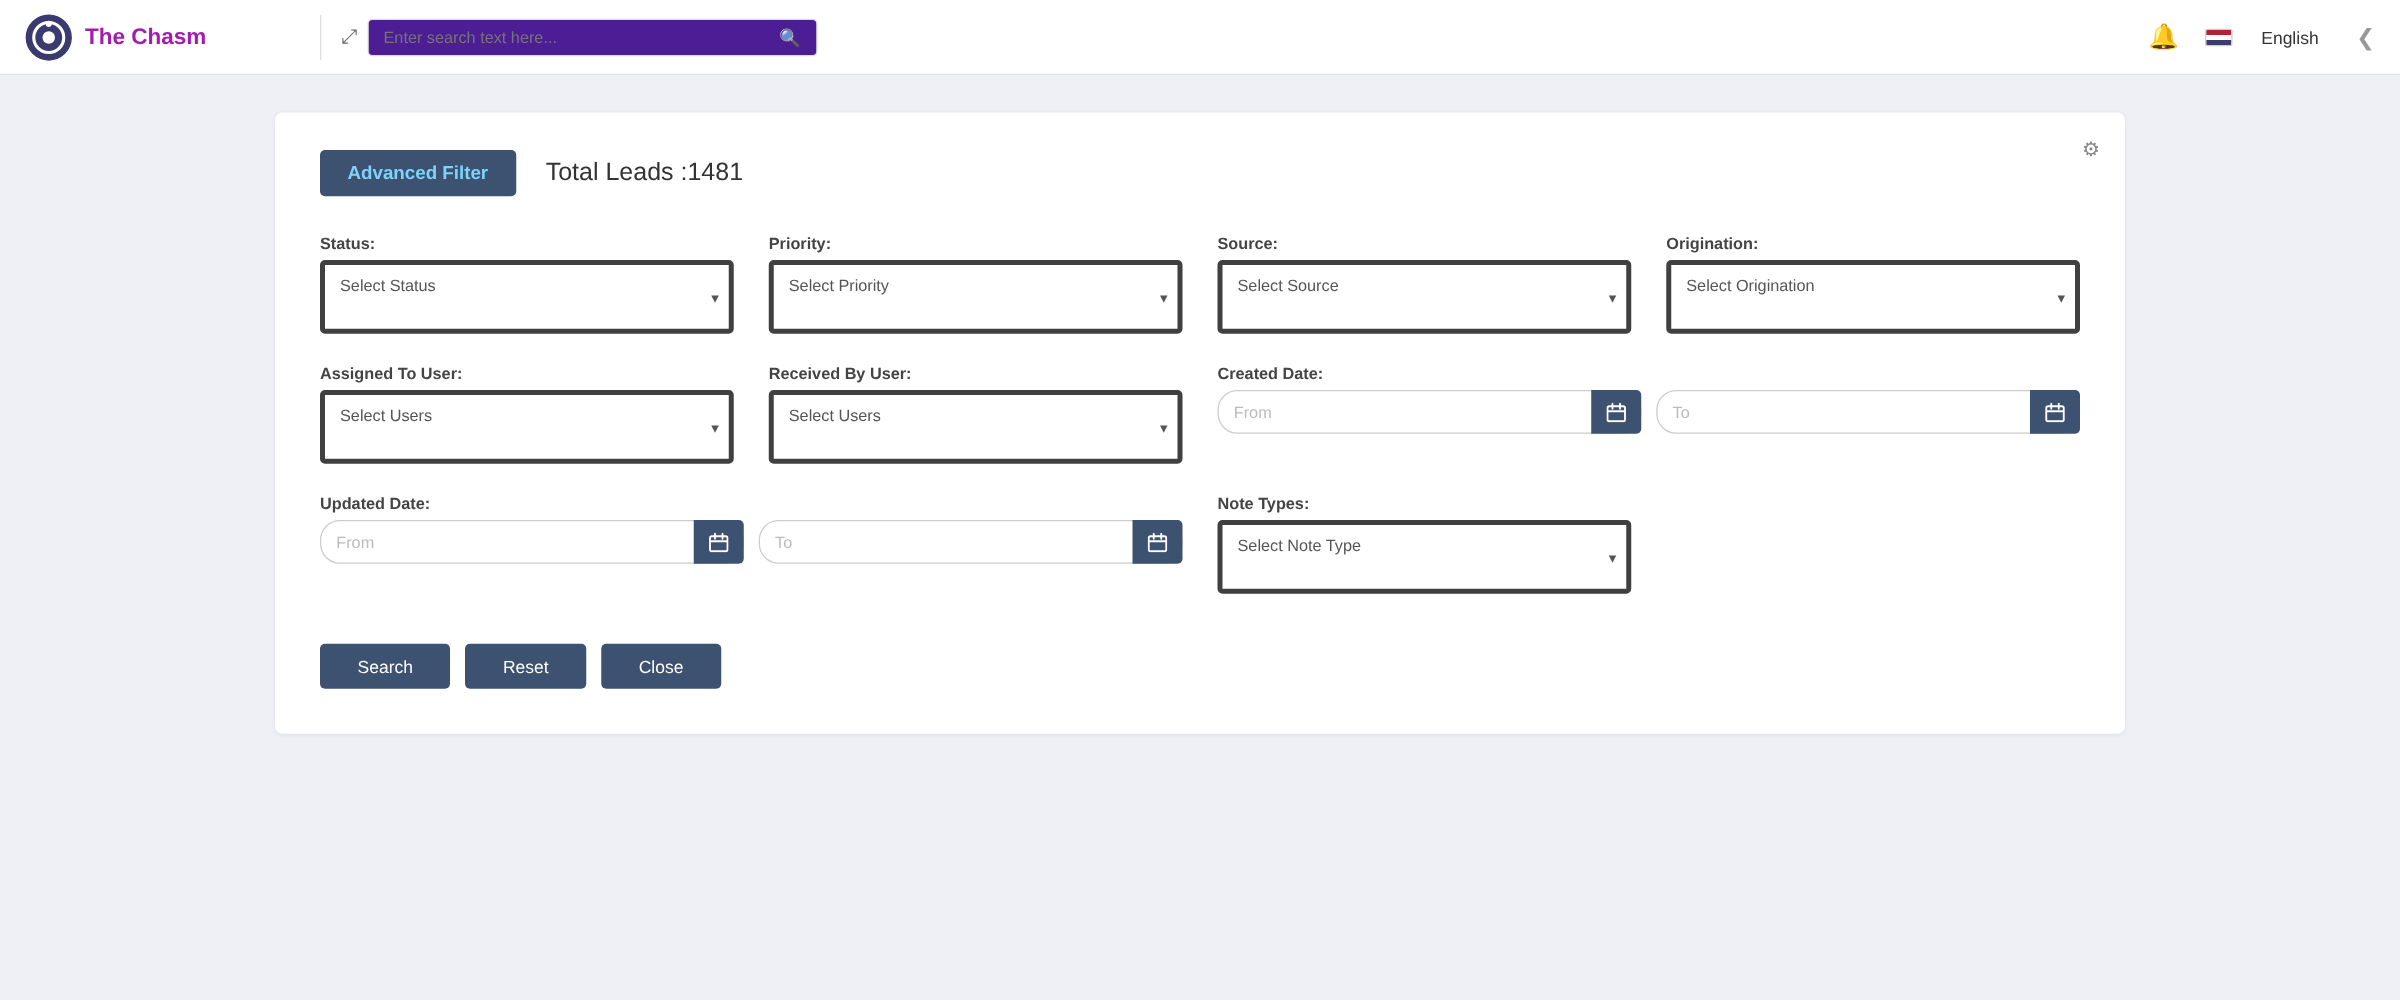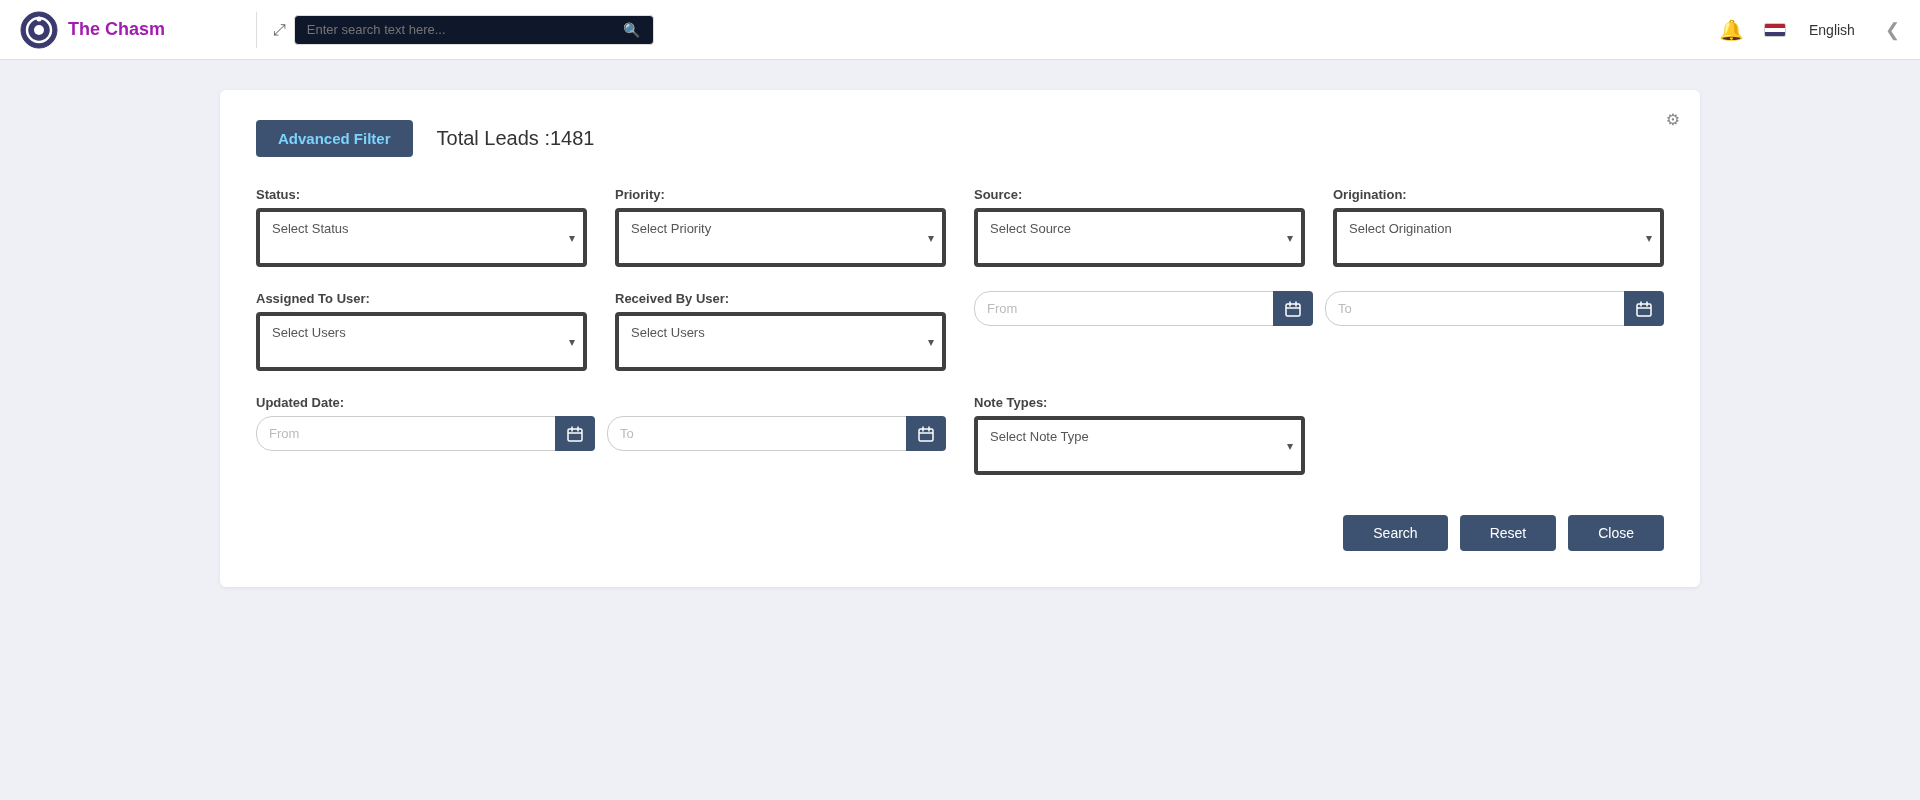--- a/index.html
+++ b/index.html
@@ -41,21 +41,21 @@
       background: #ddd;
       margin: 0 16px;
     }
     .search-bar {
       display: flex;
       align-items: center;
       border: 1px solid #ddd;
       border-radius: 4px;
       padding: 6px 12px;
       width: 360px;
-      background: #0f172a;
+      background: #4c1d95;
       gap: 20px;
     }
     .search-bar input {
       border: none;
       outline: none;
       font-size: 13px;
       color: #999;
       width: 100%;
       background: transparent;
     }
@@ -254,21 +254,20 @@
     .updated-date-group {
       grid-column: span 2;
       display: flex;
       flex-direction: column;
       gap: 6px;
     }
 
     
     .action-buttons {
       display: flex;
-      justify-content: flex-end;
       gap: 12px;
       margin-top: 40px;
     }
     .btn-action {
       background: #3d5170;
       color: #fff;
       border: none;
       border-radius: 4px;
       padding: 10px 30px;
       font-size: 14px;
@@ -376,20 +375,21 @@
         <label class="field-label">Received By User:</label>
         <div class="select-wrapper">
           <select>
             <option value="">Select Users</option>
           </select>
           <span class="select-arrow">▾</span>
         </div>
       </div>
 
       <div class="created-date-group">
+        <label class="field-label">Created Date:</label>
         <div class="date-range-row">
           <div class="date-wrapper">
             <input type="text" placeholder="From" style="">
             <button class="date-cal-btn">
               <svg width="16" height="16" viewBox="0 0 16 16" fill="none">
                 <rect x="1" y="3" width="14" height="12" rx="1.5" stroke="white" stroke-width="1.5" fill="none"></rect>
                 <line x1="1" y1="7" x2="15" y2="7" stroke="white" stroke-width="1.5"></line>
                 <line x1="5" y1="1" x2="5" y2="5" stroke="white" stroke-width="1.5" stroke-linecap="round"></line>
                 <line x1="11" y1="1" x2="11" y2="5" stroke="white" stroke-width="1.5" stroke-linecap="round"></line>
               </svg>

